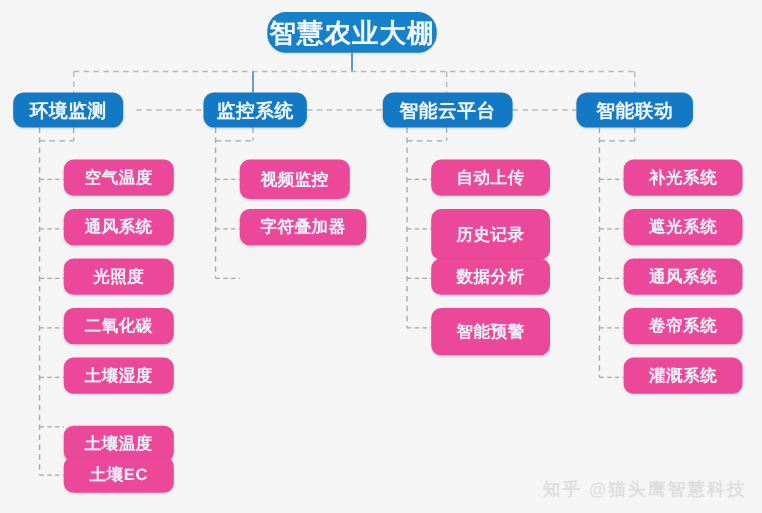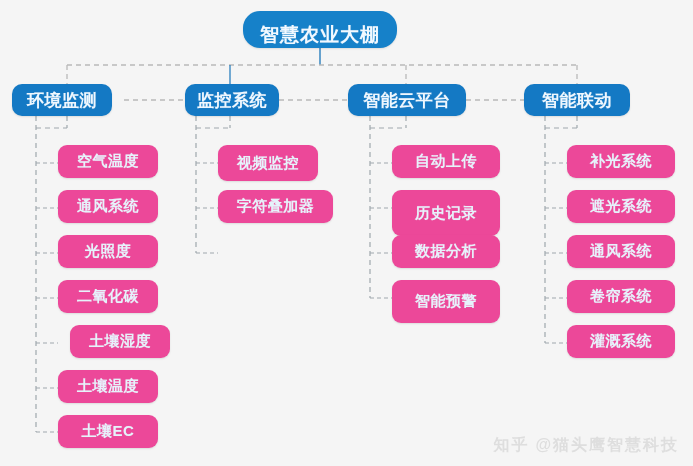--- a/index.html
+++ b/index.html
@@ -48,25 +48,24 @@
     border-radius: 9px;
     white-space: nowrap;
     letter-spacing: 0.5px;
     text-shadow: 0 0 1px rgba(255,255,255,0.25);
     box-shadow: 0 1px 2px rgba(0,0,0,0.10);
   }
 
   .node.root {
     background: #1681c9;
     border-radius: 17px;
-    font-size: 19px;
+    font-size: 24px;
     font-weight: 700;
     letter-spacing: 1px;
     color: #f2f9ff;
-    align-items: flex-end;
   }
 
   .node.header {
     background: #1479c4;
     border-radius: 10px;
     font-size: 17px;
     font-weight: 700;
     color: #eff7fe;
   }
 
@@ -174,24 +173,24 @@
   </div>
   <div class="node leaf" style="left:58px; top:190px; width:100px; height:33px;">
     <span>通风系统</span>
   </div>
   <div class="node leaf" style="left:58px; top:235px; width:100px; height:33px;">
     <span>光照度</span>
   </div>
   <div class="node leaf" style="left:58px; top:280px; width:100px; height:33px;">
     <span>二氧化碳</span>
   </div>
-  <div class="node leaf" style="left:70px; top:325px; width:100px; height:33px;">
+  <div class="node leaf" style="left:58px; top:325px; width:100px; height:33px;">
     <span>土壤湿度</span>
   </div>
-  <div class="node leaf" style="left:58px; top:370px; width:100px; height:33px;">
+  <div class="node leaf" style="left:58px; top:387px; width:100px; height:33px;">
     <span>土壤温度</span>
   </div>
   <div class="node leaf" style="left:58px; top:415px; width:100px; height:33px;">
     <span>土壤EC</span>
   </div>
 
   <div class="node leaf" style="left:218px; top:145px; width:100px; height:36px;">
     <span>视频监控</span>
   </div>
   <div class="node leaf" style="left:218px; top:190px; width:115px; height:33px;">

